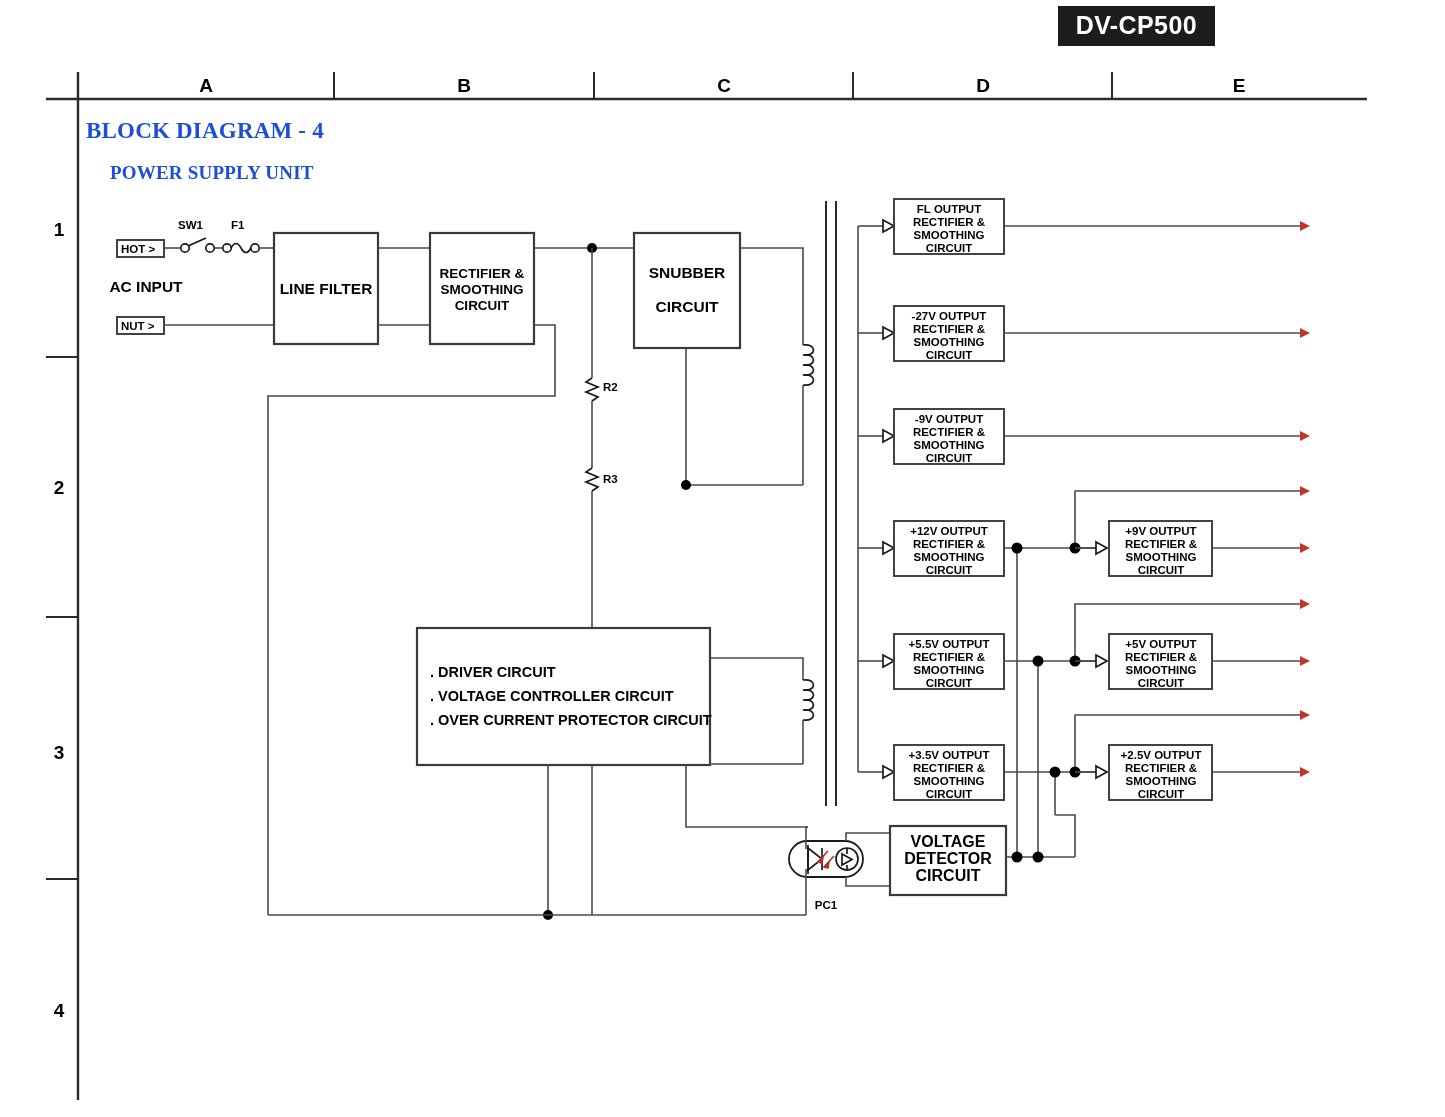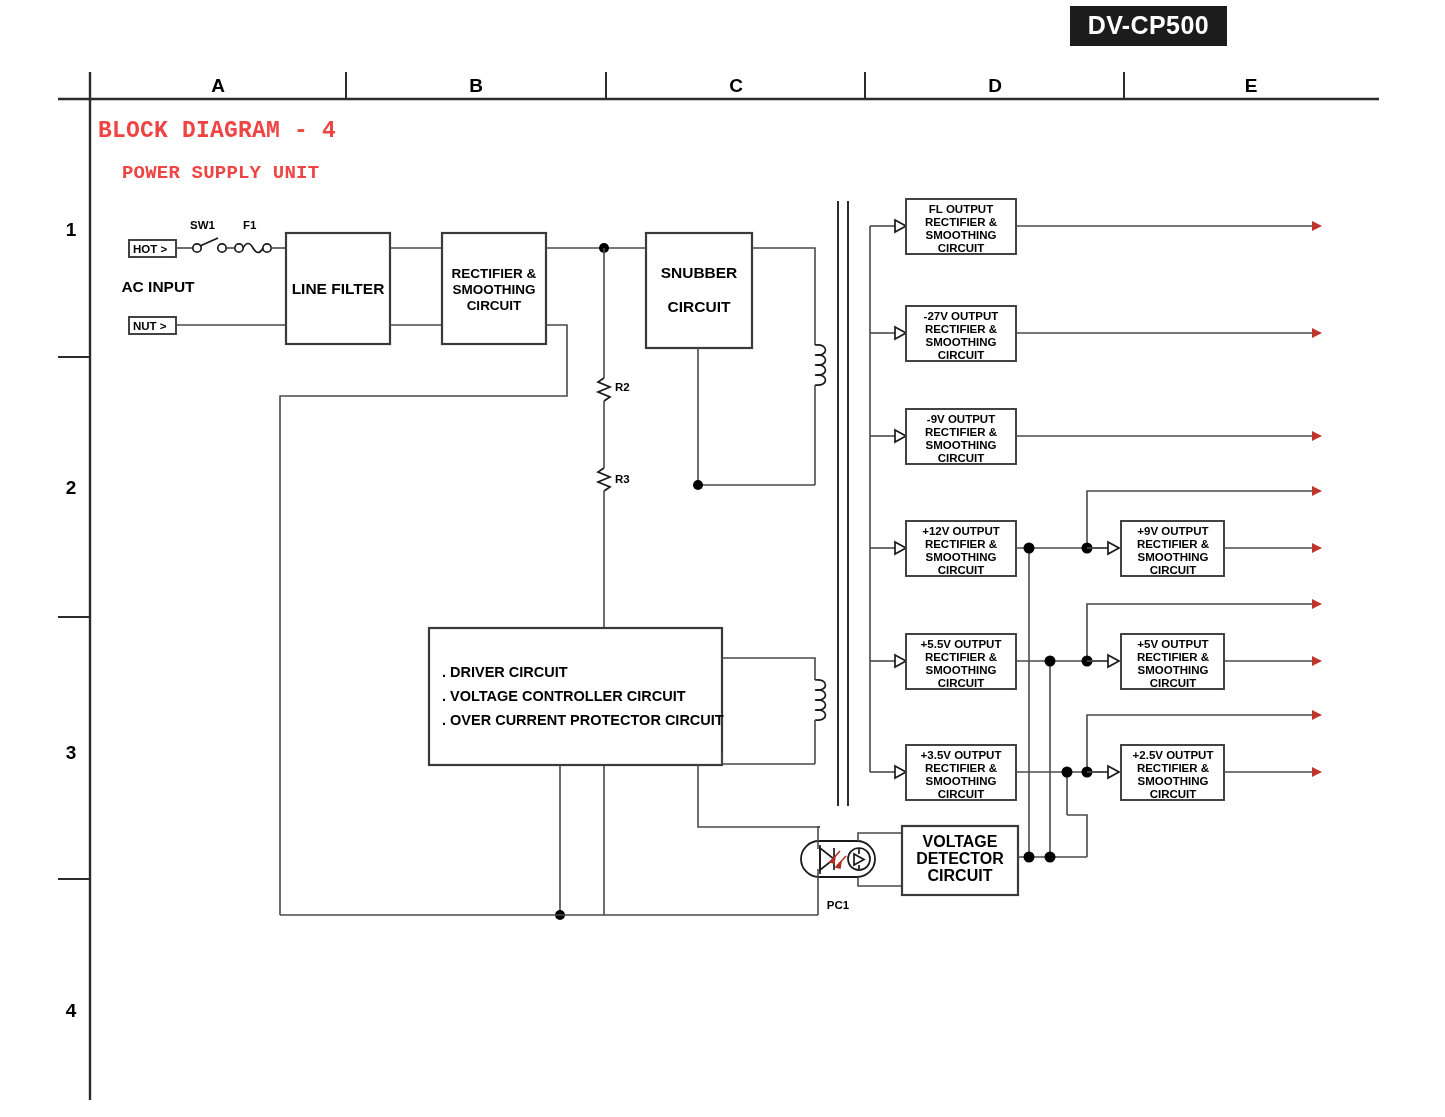--- a/index.html
+++ b/index.html
@@ -10,21 +10,21 @@
   }
   body {
     width: 1445px;
     height: 1117px;
     position: relative;
     font-family: "Liberation Sans", sans-serif;
     overflow: hidden;
   }
   #sheet {
     position: absolute;
-    left: 12px; top: 0;
+    left: 0; top: 0;
     width: 1223px;
     height: 1117px;
   }
   svg#diagram {
     position: absolute;
     left: 0; top: 0;
     width: 1445px;
     height: 1117px;
   }
   .model-badge {
@@ -35,23 +35,23 @@
     color: #ffffff;
     font-size: 25px;
     font-weight: bold;
     letter-spacing: 0.4px;
     padding: 7px 18px 8px 18px;
     line-height: 1;
     font-family: "Liberation Sans", sans-serif;
   }
   .ttl {
     position: absolute;
-    font-family: Liberation Mono, monospace;
-    font-weight: bold;
-    color: #ef4444;
+    font-family: Liberation Serif, serif;
+    font-weight: bold;
+    color: #1d4ed8;
     white-space: nowrap;
   }
   #title-main {
     left: 86px;
     top: 118px;
     font-size: 23px;
     letter-spacing: 0.2px;
   }
   #title-sub {
     left: 110px;

